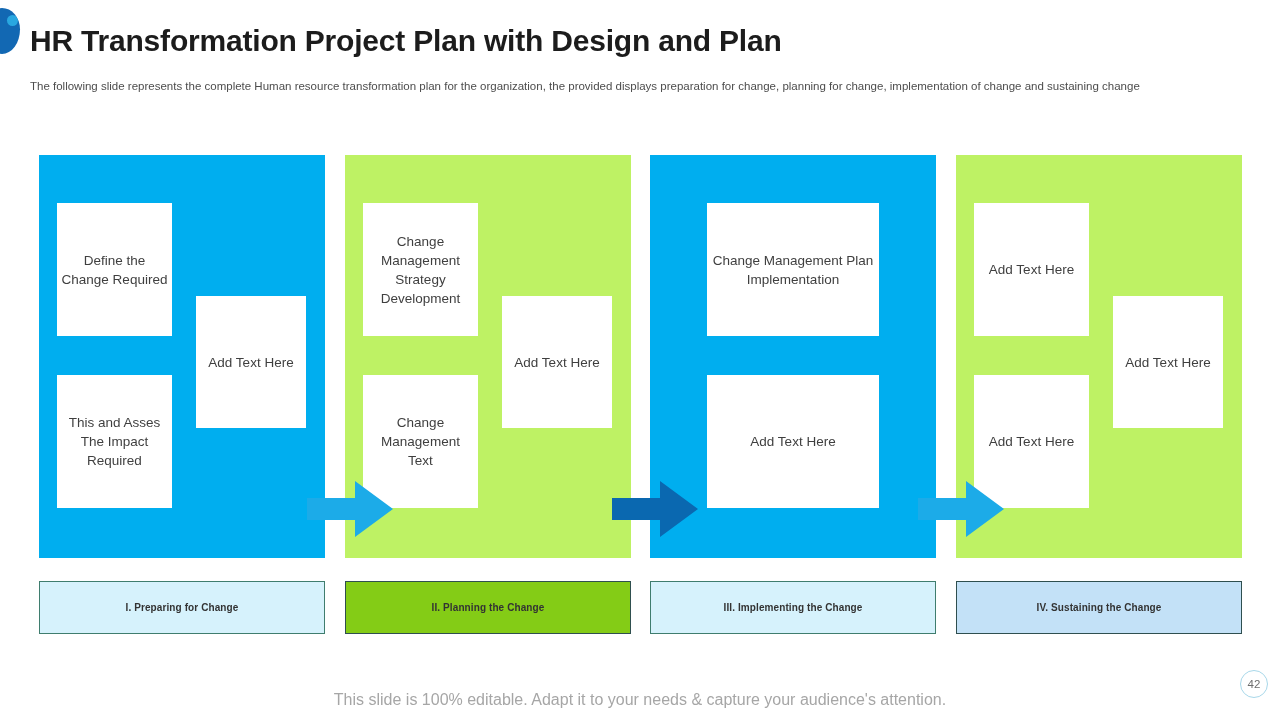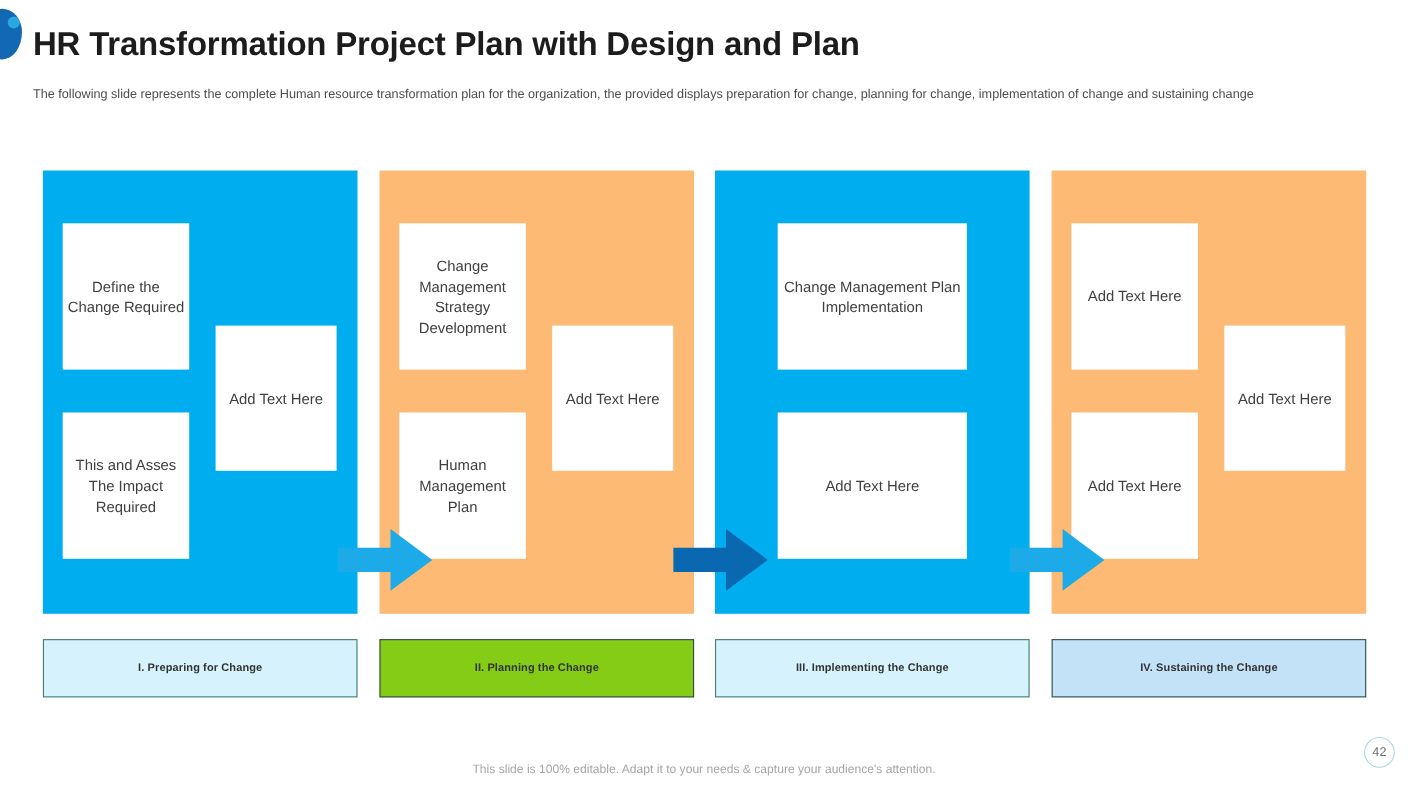--- a/index.html
+++ b/index.html
@@ -72,21 +72,21 @@
     width: 1280px;
     height: 412px;
   }
 
   .panel {
     position: absolute;
     top: 5px;
     height: 403px;
   }
   .panel.light { background: #00AEEF; }
-  .panel.dark  { background: #fdba74; }
+  .panel.dark  { background: #bef264; }
 
   .panel-1 { left: 39px;  width: 286px; padding-left: 18px; }
   .panel-2 { left: 345px; width: 286px; }
   .panel-3 { left: 650px; width: 286px; }
   .panel-4 { left: 956px; width: 286px; }
 
   
   .card {
     position: absolute;
     background: #ffffff;
@@ -142,21 +142,21 @@
   .label-3 { left: 650px; width: 286px; background: #D6F2FC; border: 1.4px solid #3f7d6e; }
   .label-4 { left: 956px; width: 286px; background: #C3E1F7; border: 1.4px solid #2f4f4f; }
 
   
   .footer-note {
     position: absolute;
     left: 0;
     top: 700px;
     width: 1280px;
     text-align: center;
-    font-size: 11px;
+    font-size: 16px;
     color: #a6a6a6;
     transform: translateY(-50%);
   }
 
   .page-number {
     position: absolute;
     right: 12px;
     top: 684px;
     width: 28px;
     height: 28px;
@@ -183,21 +183,21 @@
   <div class="diagram">
 
     <div class="panel light panel-1">
       <div class="card tall-left top">Define the Change Required</div>
       <div class="card tall-left bottom">This and Asses The Impact Required</div>
       <div class="card right-mid">Add Text Here</div>
     </div>
 
     <div class="panel dark panel-2">
       <div class="card tall-left top">Change Management Strategy Development</div>
-      <div class="card tall-left bottom">Human Management Plan</div>
+      <div class="card tall-left bottom">Change Management Text</div>
       <div class="card right-mid">Add Text Here</div>
     </div>
 
     <div class="panel light panel-3">
       <div class="card wide-center top">Change Management Plan Implementation</div>
       <div class="card wide-center bottom">Add Text Here</div>
     </div>
 
     <div class="panel dark panel-4">
       <div class="card tall-left top">Add Text Here</div>

